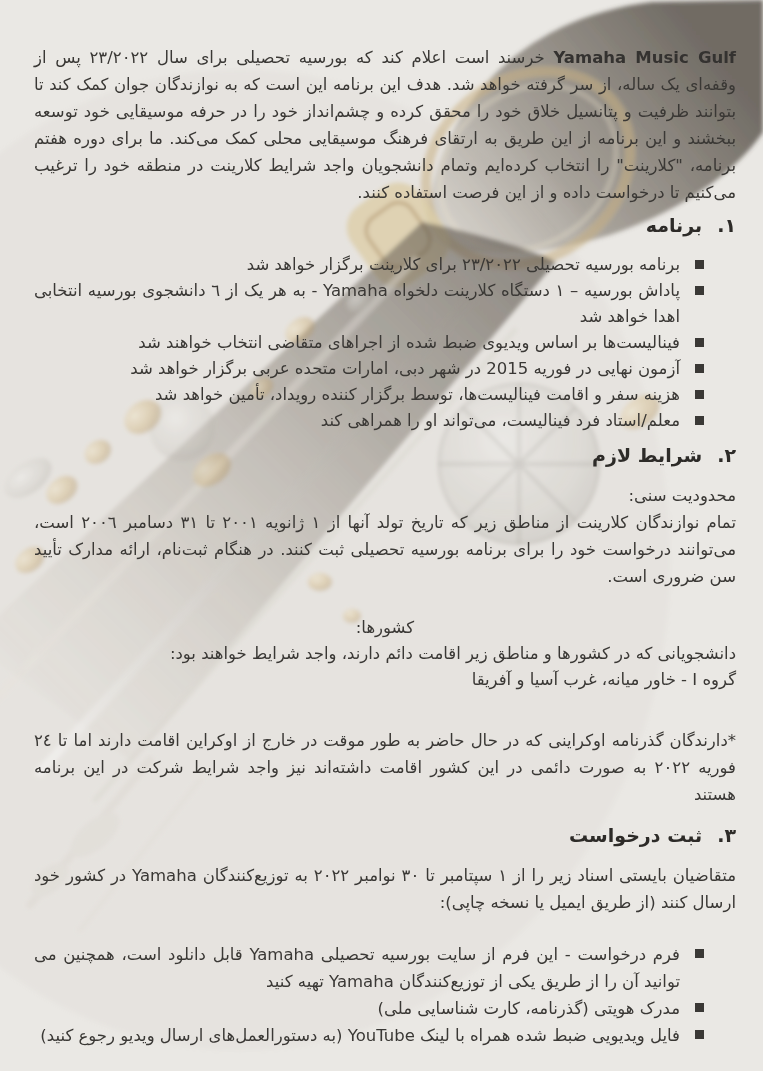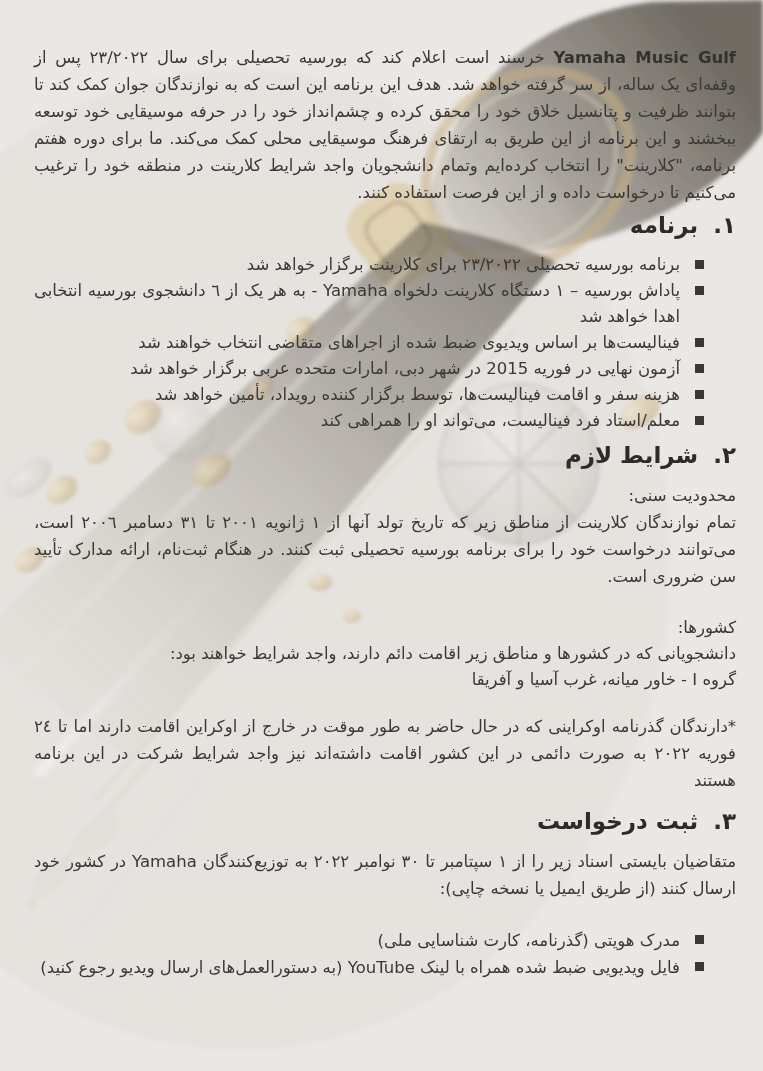--- a/index.html
+++ b/index.html
@@ -18,21 +18,21 @@
     padding:0 27px 0 34px;
     font-size:16.5px;
     line-height:27px;
   }
   .intro{
     margin:44px 0 0 0;
     text-align:justify;
   }
   .brand{font-weight:bold;color:#343230;}
   h2{
-    font-size:23px;
+    font-size:19px;
     line-height:30px;
     font-weight:bold;
     color:#2d2b28;
     margin:4px 0 12px 0;
   }
   .hnum{margin-left:15px;}
   ul.bullets{
     list-style:none;
     margin:0;
     padding:0 26px 0 0;
@@ -47,23 +47,23 @@
   .sq{
     position:absolute;
     right:6px;top:8px;
     width:9px;height:9px;
     background:#3a3835;
   }
   .h2-2{margin-top:6px;}
   .label{margin:8px 0 0 0;}
   .para{margin:0;text-align:justify;}
   .age-text{margin-top:0;}
-  .countries-label{margin-top:24px;}
+  .countries-label{margin-top:24px;text-align:center;}
   .line{margin:0;line-height:25.5px;text-align:right;}
-  .footnote{margin-top:21px;line-height:27px;}
+  .footnote{margin-top:35px;line-height:27px;}
   .h2-3{margin-top:12px;text-align:right;}
   .apply-intro{margin-top:2px;}
   ul.bullets.b3{margin-top:25px;}
 </style>
 </head>
 <body>
 
 <div class="page">
 
   <svg class="bg" width="763" height="1071" viewBox="0 0 763 1071" aria-hidden="true">
@@ -170,19 +170,19 @@
     <p class="line">دانشجویانی که در کشورها و مناطق زیر اقامت دائم دارند، واجد شرایط خواهند بود:</p>
     <p class="line">گروه I - خاور میانه، غرب آسیا و آفریقا</p>
 
     <p class="para footnote">*دارندگان گذرنامه اوکراینی که در حال حاضر به طور موقت در خارج از اوکراین اقامت دارند اما تا ٢٤ فوریه ٢٠٢٢ به صورت دائمی در این کشور اقامت داشته‌اند نیز واجد شرایط شرکت در این برنامه هستند</p>
 
     <h2 class="h2-3"><span class="hnum">٣.</span><span>ثبت درخواست</span></h2>
 
     <p class="para apply-intro">متقاضیان بایستی اسناد زیر را از ١ سپتامبر تا ٣٠ نوامبر ٢٠٢٢ به توزیع‌کنندگان Yamaha در کشور خود ارسال کنند (از طریق ایمیل یا نسخه چاپی):</p>
 
     <ul class="bullets b3">
-      <li><span class="sq"></span></li>
+      <li><span class="sq"></span><span>فرم درخواست - این فرم از سایت بورسیه تحصیلی Yamaha قابل دانلود است، همچنین می توانید آن را از طریق یکی از توزیع‌کنندگان Yamaha تهیه کنید</span></li>
       <li><span class="sq"></span><span>مدرک هویتی (گذرنامه، کارت شناسایی ملی)</span></li>
       <li><span class="sq"></span><span>فایل ویدیویی ضبط شده همراه با لینک YouTube (به دستورالعمل‌های ارسال ویدیو رجوع کنید)</span></li>
     </ul>
 
   </div>
 </div>
 
 </body></html>

